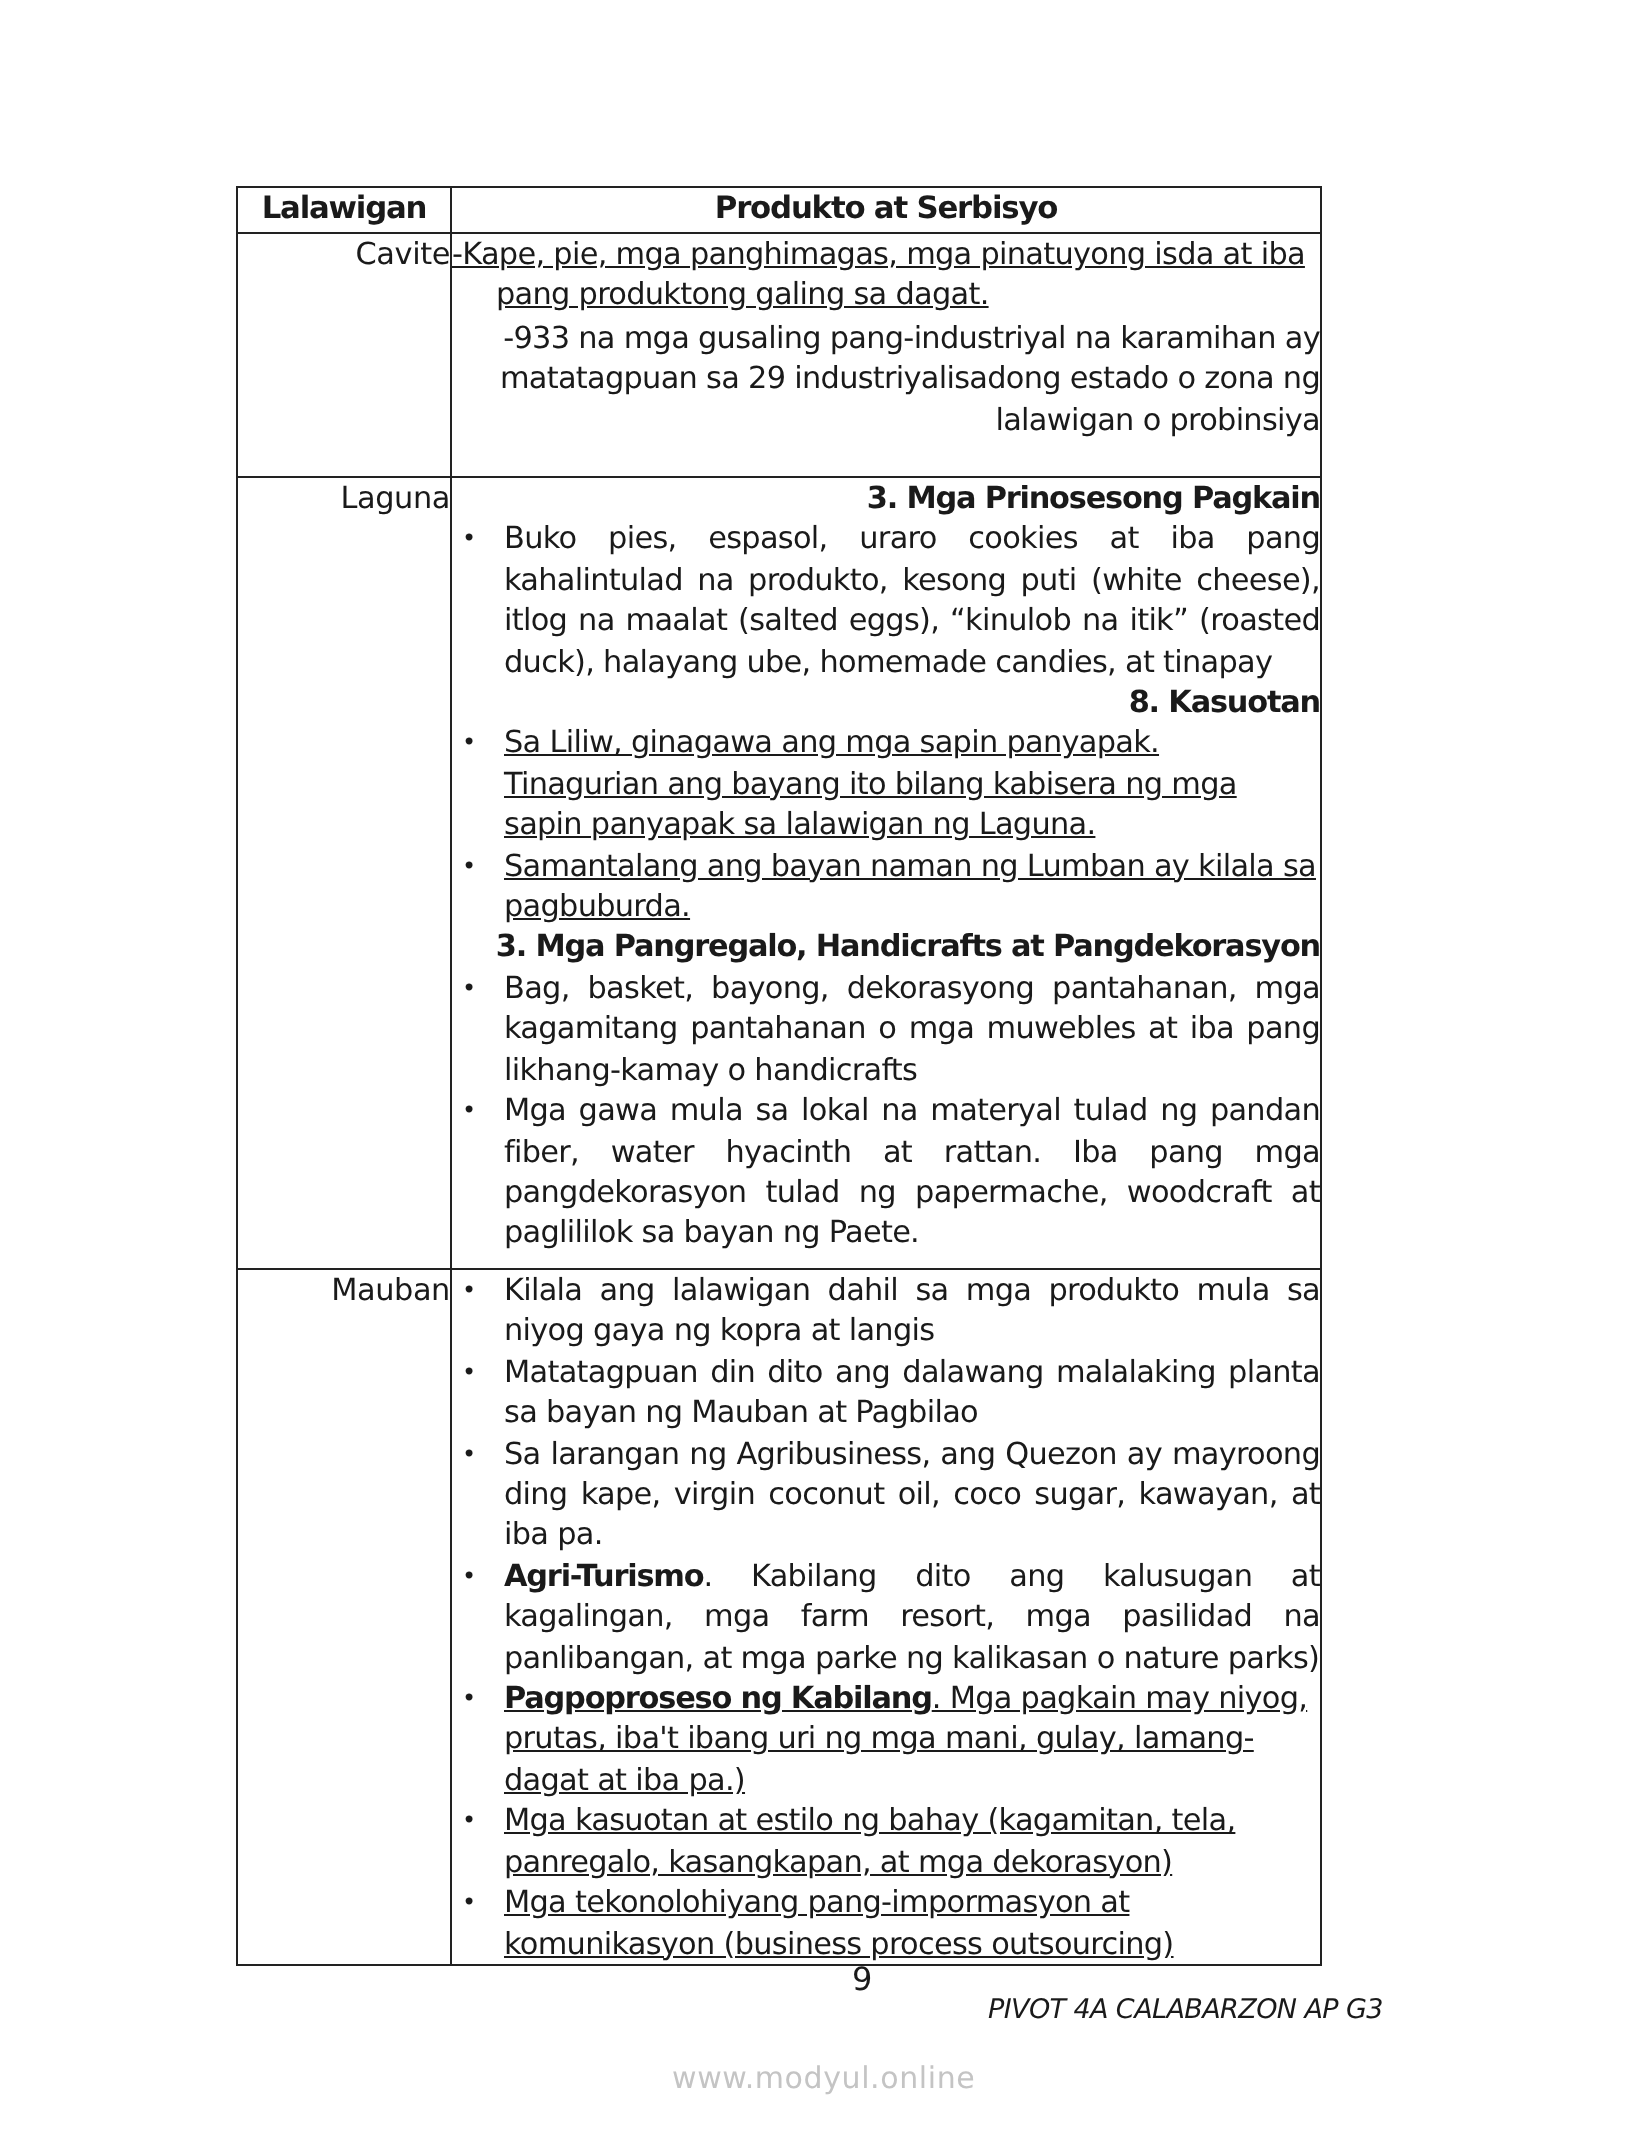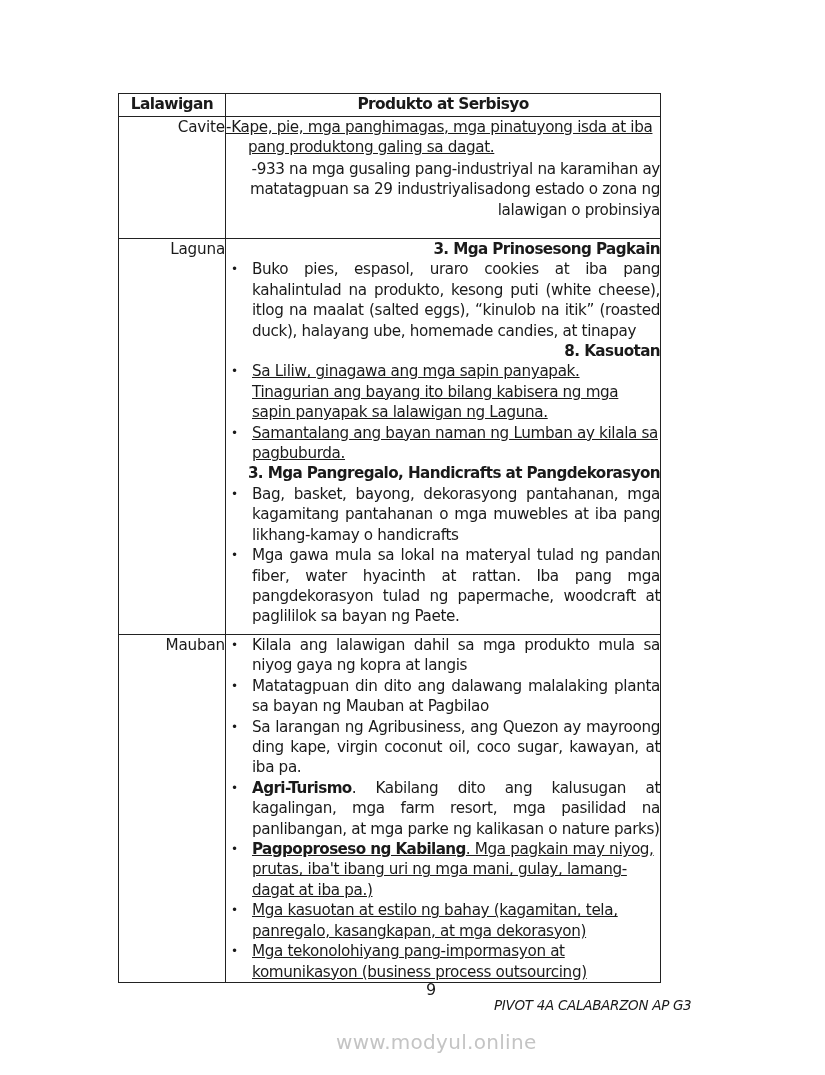--- a/index.html
+++ b/index.html
@@ -20,21 +20,21 @@
   .dash-item + .dash-item { margin-top: 1px; }
   .sec-head { font-weight: bold; letter-spacing: -0.6px; margin: 0; }
   ul { list-style: none; margin: 0; padding: 0; }
   li { position: relative; padding-left: 26px; margin: 0; text-align: justify; }
   li .bullet { position: absolute; left: 5px; top: 0; font-size: 12px; }
   .b { font-weight: bold; letter-spacing: -0.6px; }
   .i { }
   .left { text-align: left; text-decoration: underline; }
   .page-num { position: absolute; left: 426px; top: 980px; font-size: 16px; }
   .footer-ref { position: absolute; left: 494px; top: 980px; font-size: 13.5px; font-style: italic; letter-spacing: -0.3px; margin-top: 17px; }
-  .watermark { position: absolute; left: 336px; top: 1030px; font-size: 20px; color: #c4c4c4; letter-spacing: 0.3px; }
+  .watermark { position: absolute; left: 336px; top: 1030px; font-size: 15px; color: #c4c4c4; letter-spacing: 0.3px; }
 </style>
 </head>
 <body>
 
 <table class="tbl">
   <colgroup>
       <col class="c1">
       <col class="c2">
     </colgroup>
   <tbody>

